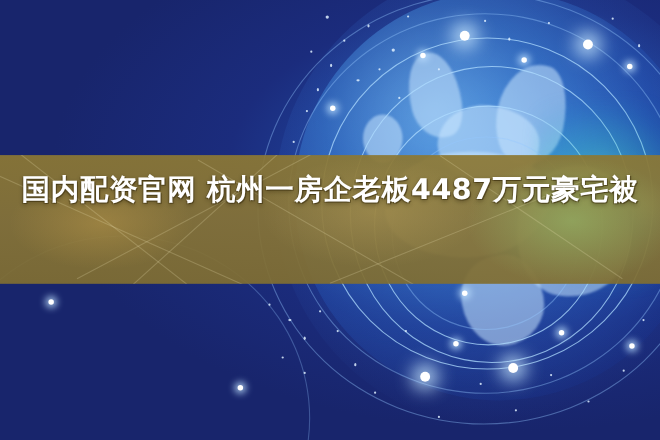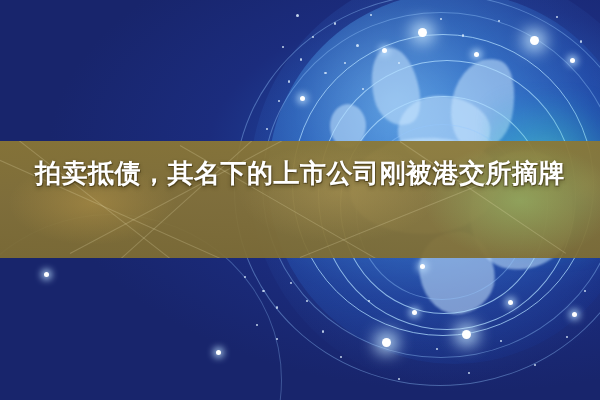--- a/index.html
+++ b/index.html
@@ -243,16 +243,16 @@
     <div class="streak" style="left:-20px; top:10px;  width:300px; transform: rotate(24deg);"></div>
     <div class="streak" style="left:10px;  top:-8px;  width:260px; transform: rotate(38deg);"></div>
     <div class="streak" style="left:70px;  top:112px; width:280px; transform: rotate(-28deg);"></div>
     <div class="streak" style="left:120px; top:118px; width:230px; transform: rotate(-42deg);"></div>
     <div class="streak" style="left:180px; top:4px;   width:240px; transform: rotate(30deg);"></div>
     <div class="streak" style="left:300px; top:116px; width:260px; transform: rotate(-22deg);"></div>
     <div class="streak" style="left:400px; top:0px;   width:200px; transform: rotate(34deg);"></div>
   </div>
 
   <div class="headline">
-    <span class="line">拍卖抵债，其名下的上市公司刚被港交所摘牌</span>
+    <span class="line">国内配资官网 杭州一房企老板4487万元豪宅被</span>
   </div>
 
 </div>
 
 </body></html>

